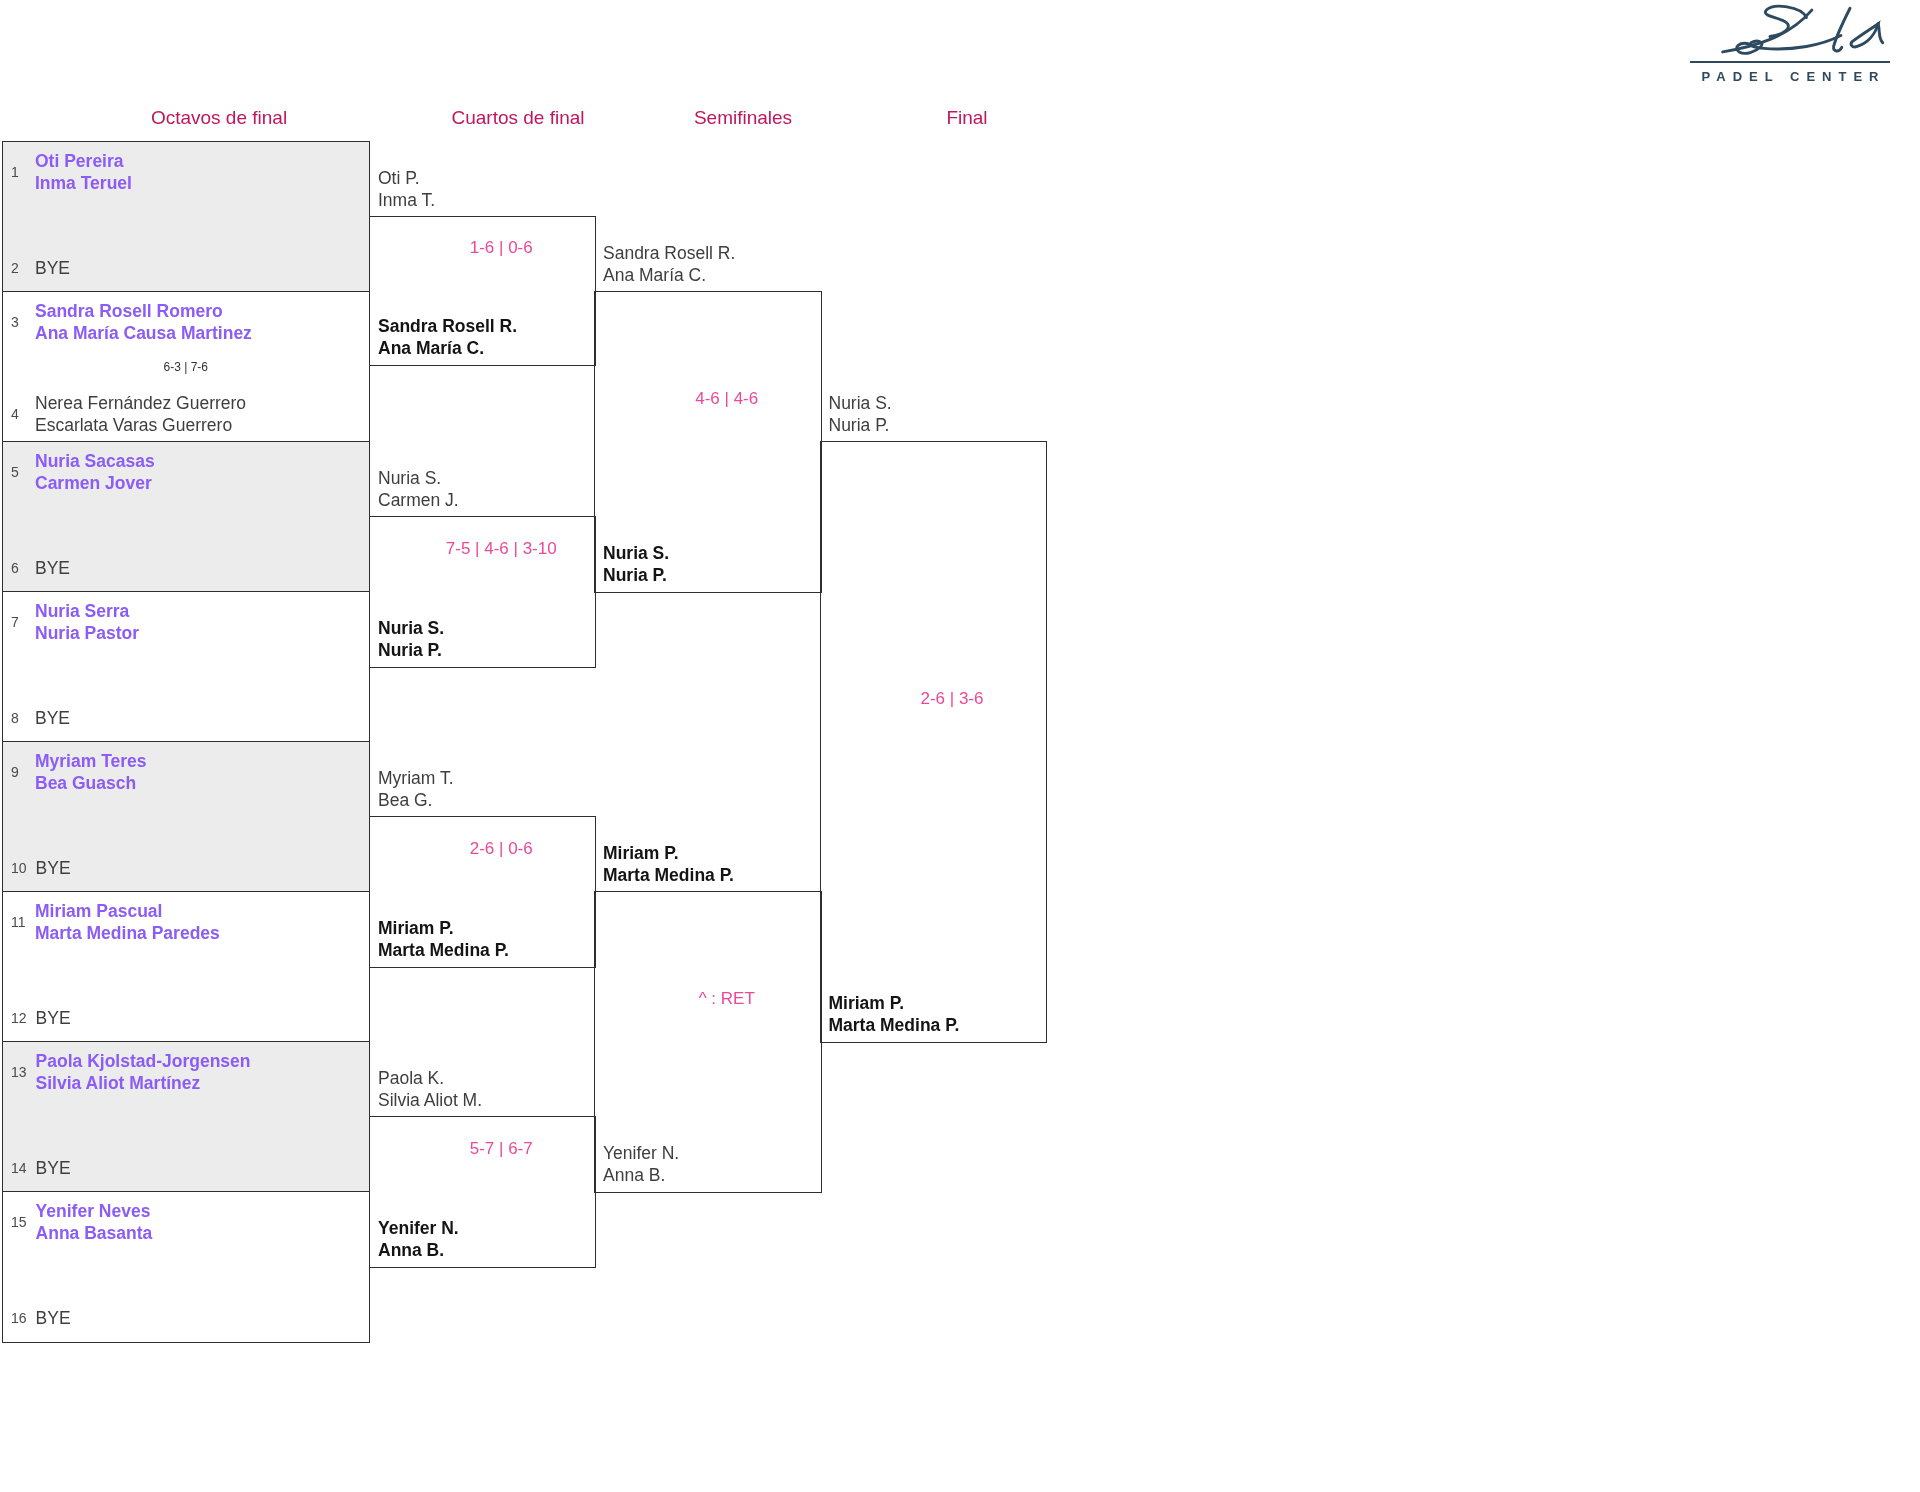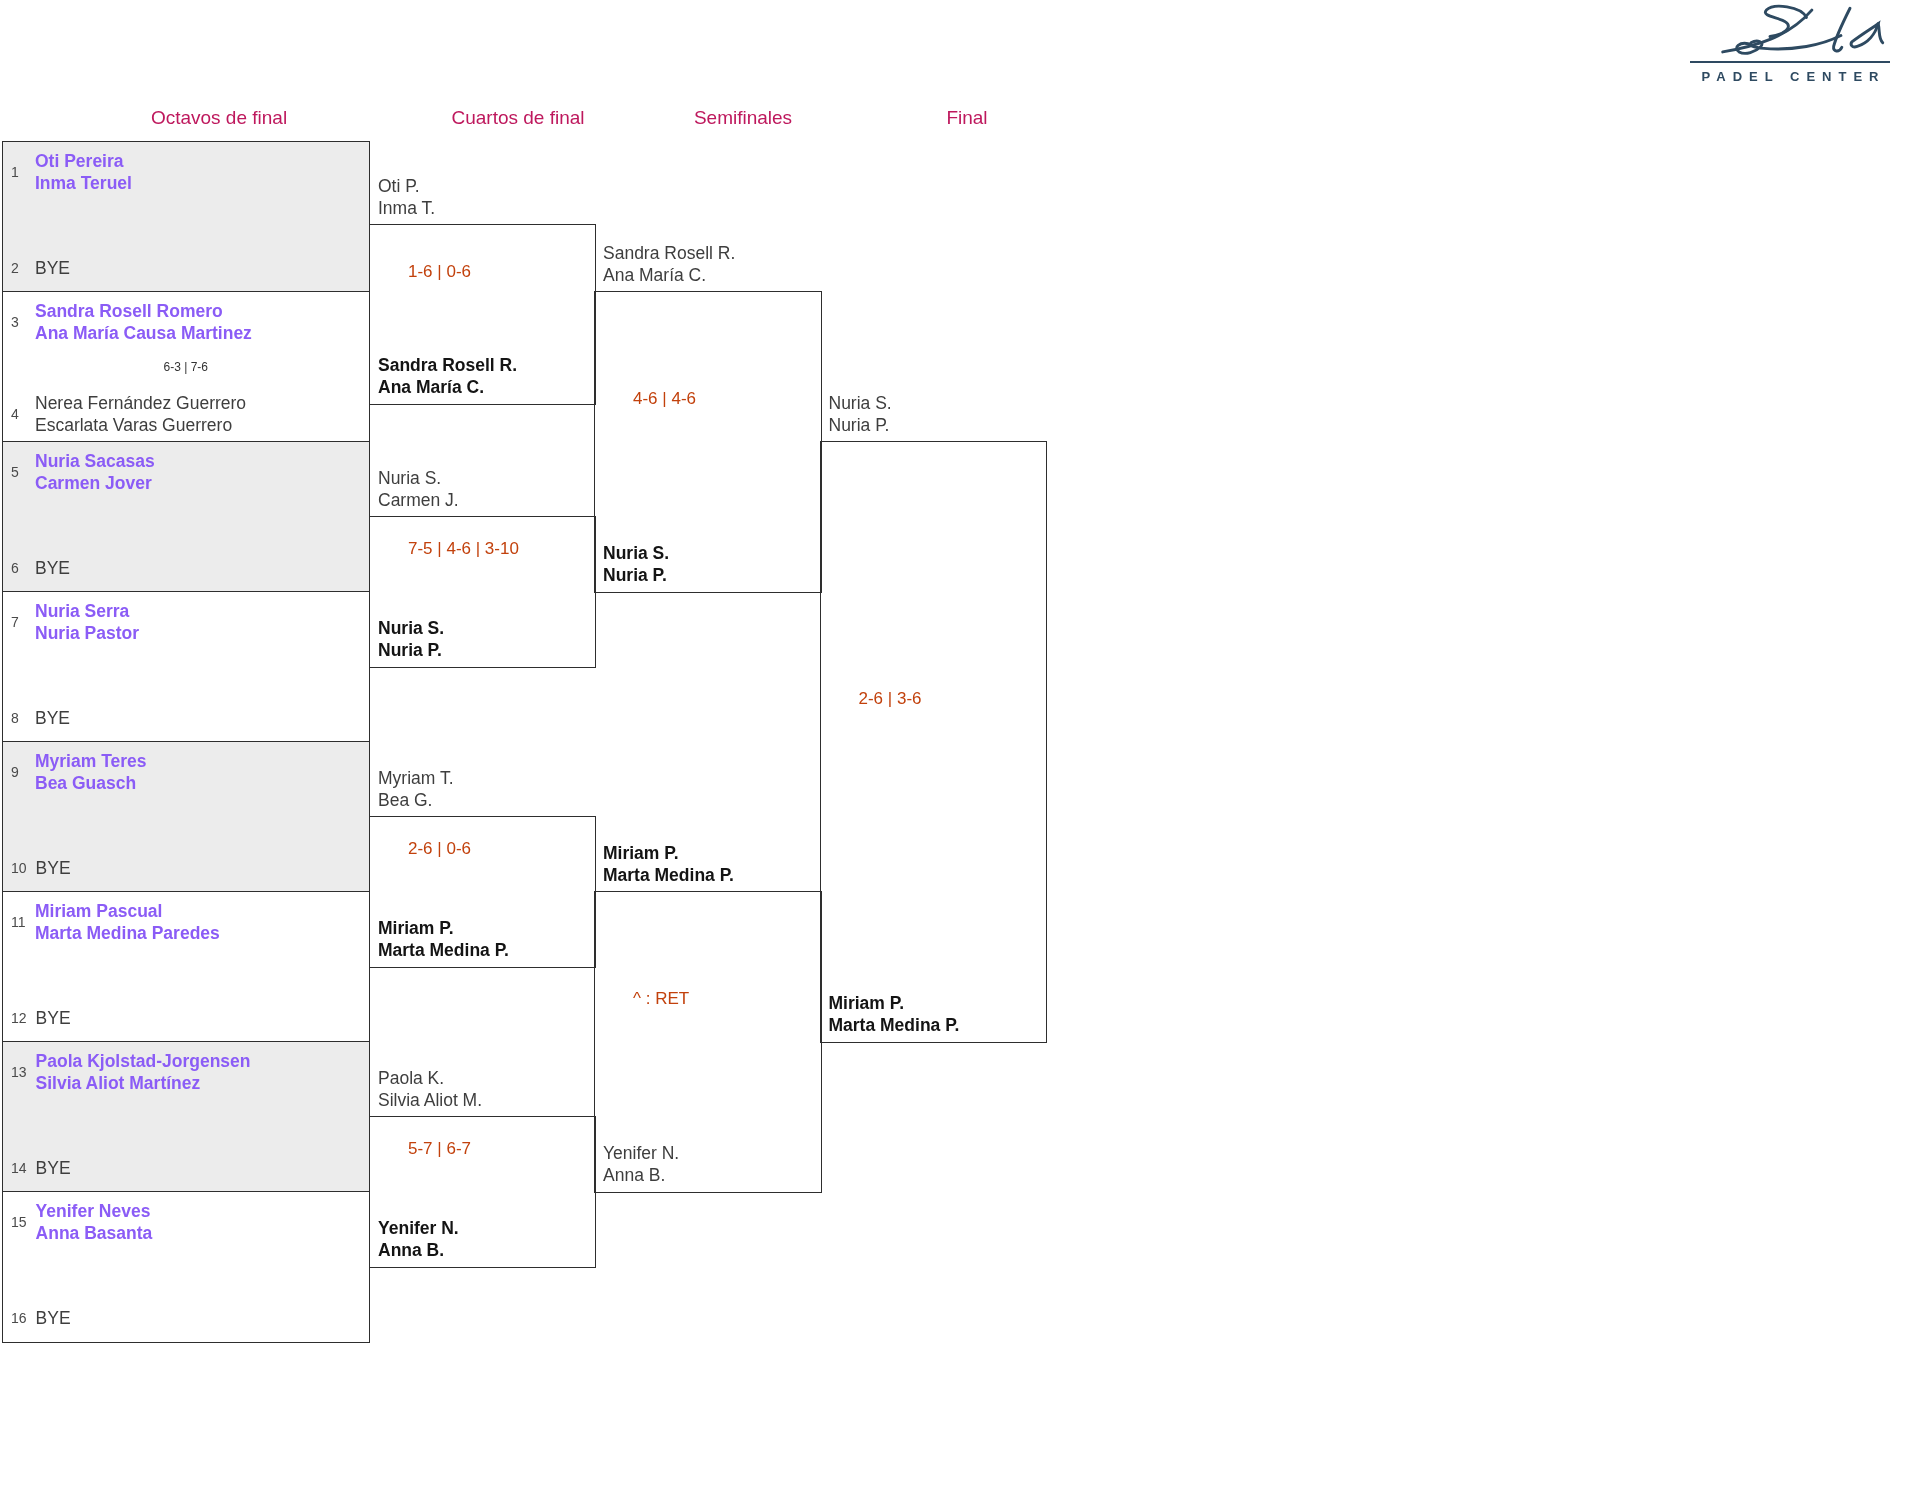--- a/index.html
+++ b/index.html
@@ -38,22 +38,22 @@
           text-align:center;font-size:12px;color:#333;}
 
   
   .mbox{position:absolute;border:1.5px solid #2e2e2e;box-sizing:border-box;background:transparent;}
   .pair{position:absolute;left:8px;display:flex;flex-direction:column;
         font-size:17.5px;line-height:22px;color:#3e3e3e;}
   .pair .ln{display:block;white-space:nowrap;}
   .pair.bold{font-weight:700;color:#141414;}
   .pair.above{bottom:calc(100% + 6px);}
   .pair.inside{bottom:6px;}
-  .mscore{position:absolute;left:0;right:0;top:calc(50% - 54px);
-          font-size:17px;line-height:22px;color:#c2410c;margin-left:38px;}
+  .mscore{position:absolute;left:0;right:0;top:calc(50% - 54px);text-align:center;
+          font-size:17px;line-height:22px;color:#ec4899;margin-left:38px;}
 </style>
 </head>
 <body>
 
 <div id="canvas">
 
 
   <div class="logo">
     <svg width="200" height="58" viewBox="0 0 220 62" fill="none">
       <g stroke="#2e4a61" stroke-width="3.2" stroke-linecap="round" fill="none">
@@ -204,21 +204,21 @@
     </div>
     <div class="entry bottom">
       <span class="seed">16</span>
       <span class="team">
         <span class="ln">BYE</span>
         <span class="ln"></span>
       </span>
     </div>
   </div>
 
-  <div class="mbox" style="left:369px;top:224px;width:226.5px;height:181px">
+  <div class="mbox" style="left:369px;top:216px;width:226.5px;height:150px">
     <div class="pair above">
       <span class="ln">Oti P.</span>
       <span class="ln">Inma T.</span>
     </div>
     <div class="mscore">1-6 | 0-6</div>
     <div class="pair inside bold">
       <span class="ln">Sandra Rosell R.</span>
       <span class="ln">Ana María C.</span>
     </div>
   </div>

